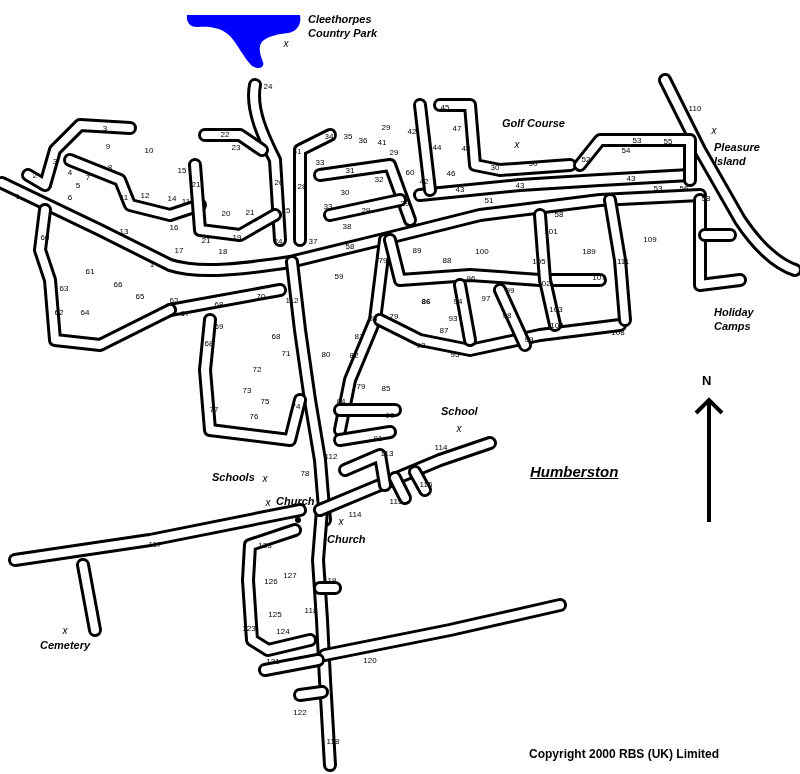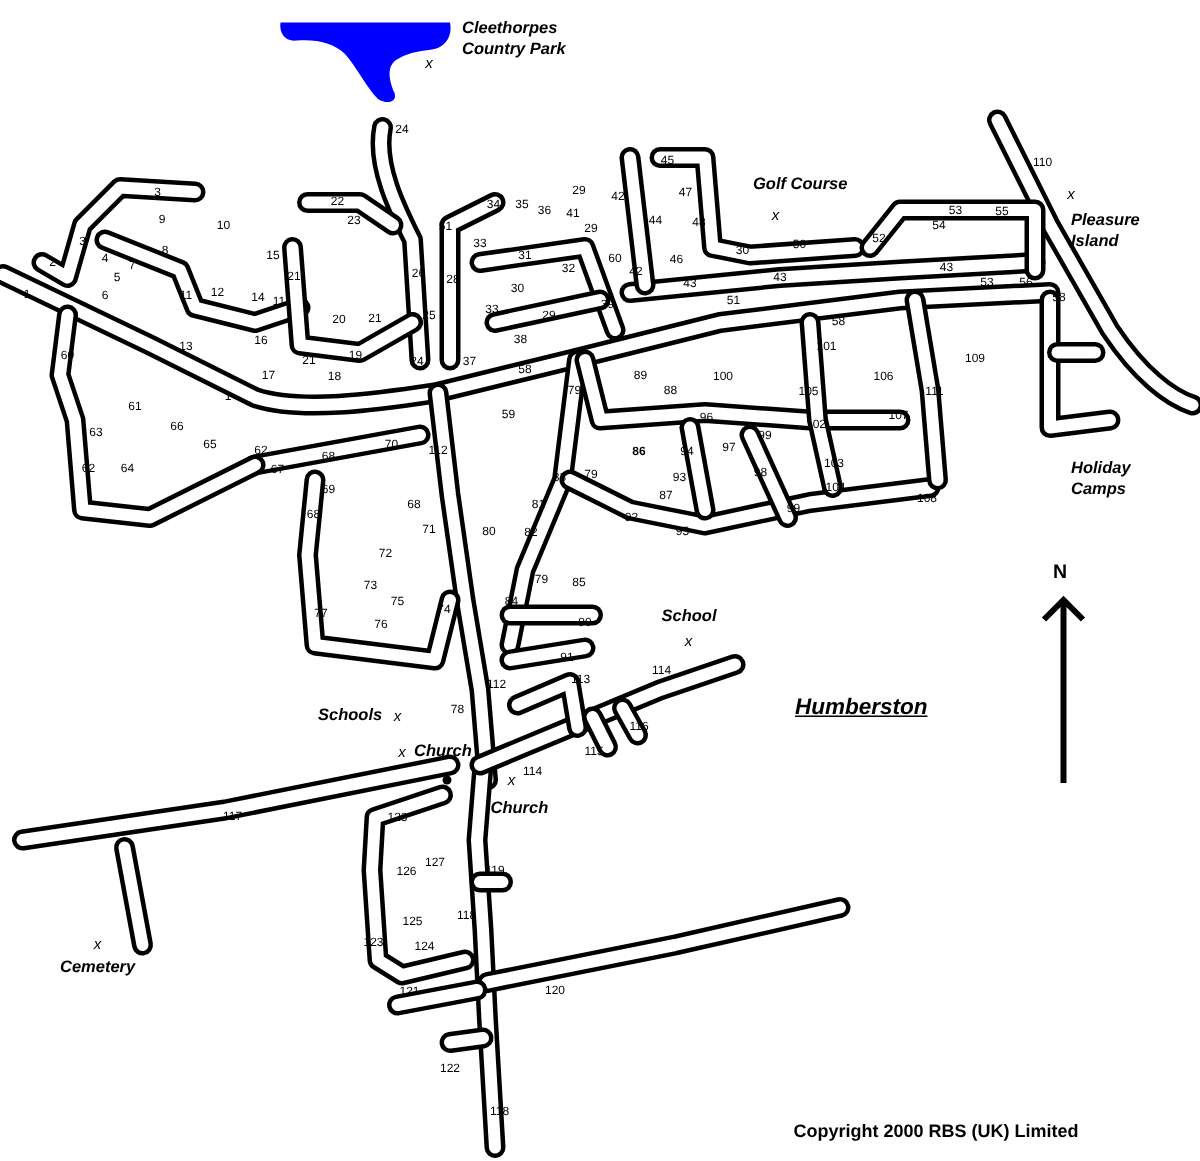--- a/index.html
+++ b/index.html
@@ -257,39 +257,39 @@
     <div class="num" style="left: 361px; top: 386px;">79</div>
     <div class="num" style="left: 326px; top: 354px;">80</div>
     <div class="num" style="left: 359px; top: 336px;">81</div>
     <div class="num" style="left: 354px; top: 355px;">82</div>
     <div class="num" style="left: 373px; top: 318px;">83</div>
     <div class="num" style="left: 341px; top: 401px; text-align: right;">84</div>
     <div class="num" style="left: 386px; top: 388px;">85</div>
     <div class="num" style="left: 426px; top: 301px; font-weight: bold;">86</div>
     <div class="num" style="left: 444px; top: 330px;">87</div>
     <div class="num" style="left: 447px; top: 260px;">88</div>
-    <div class="num" style="left: 427px; top: 250px; text-align: center;">89</div>
+    <div class="num" style="left: 417px; top: 250px; text-align: center;">89</div>
     <div class="num" style="left: 390px; top: 415px;">90</div>
     <div class="num" style="left: 378px; top: 438px;">91</div>
     <div class="num" style="left: 421px; top: 345px;">92</div>
     <div class="num" style="left: 425px; top: 318px; margin-left: 28px;">93</div>
     <div class="num" style="left: 458px; top: 301px;">94</div>
     <div class="num" style="left: 455px; top: 354px;">95</div>
     <div class="num" style="left: 471px; top: 278px;">96</div>
     <div class="num" style="left: 486px; top: 298px;">97</div>
     <div class="num" style="left: 507px; top: 315px;">98</div>
     <div class="num" style="left: 510px; top: 290px;">99</div>
     <div class="num" style="left: 529px; top: 339px;">99</div>
     <div class="num" style="left: 482px; top: 251px;">100</div>
     <div class="num" style="left: 551px; top: 231px;">101</div>
     <div class="num" style="left: 544px; top: 283px;">102</div>
     <div class="num" style="left: 556px; top: 309px;">103</div>
     <div class="num" style="left: 557px; top: 325px;">104</div>
     <div class="num" style="left: 539px; top: 261px;">105</div>
-    <div class="num" style="left: 589px; top: 251px;">106</div>
+    <div class="num" style="left: 589px; top: 251px;">189</div>
     <div class="num" style="left: 599px; top: 277px;">107</div>
     <div class="num" style="left: 618px; top: 332px;">108</div>
     <div class="num" style="left: 650px; top: 239px;">109</div>
     <div class="num" style="left: 695px; top: 108px;">110</div>
     <div class="num" style="left: 623px; top: 261px;">111</div>
     <div class="num" style="left: 292px; top: 300px;">112</div>
     <div class="num" style="left: 331px; top: 456px;">112</div>
     <div class="num" style="left: 387px; top: 453px;">113</div>
     <div class="num" style="left: 441px; top: 447px;">114</div>
     <div class="num" style="left: 355px; top: 514px;">114</div>

